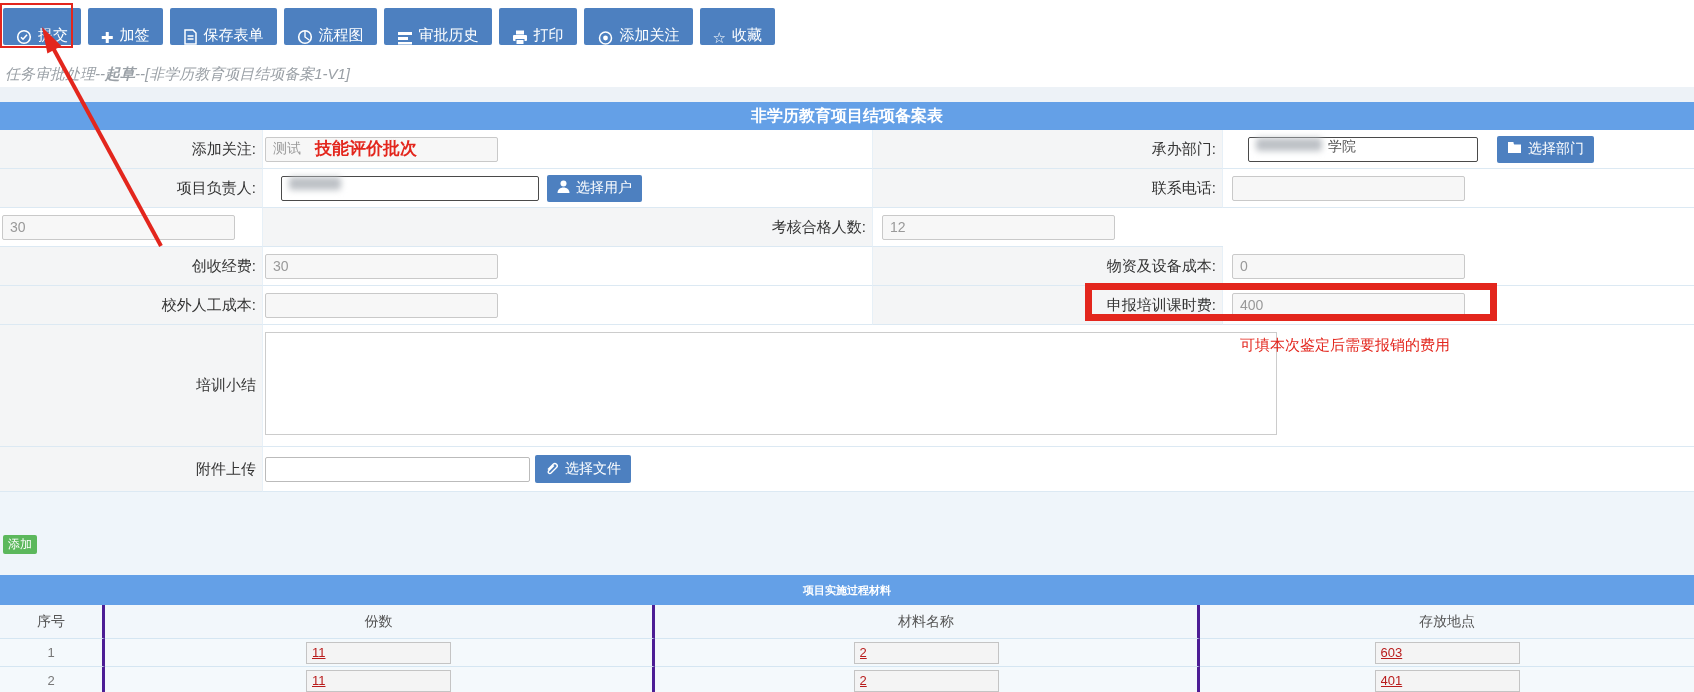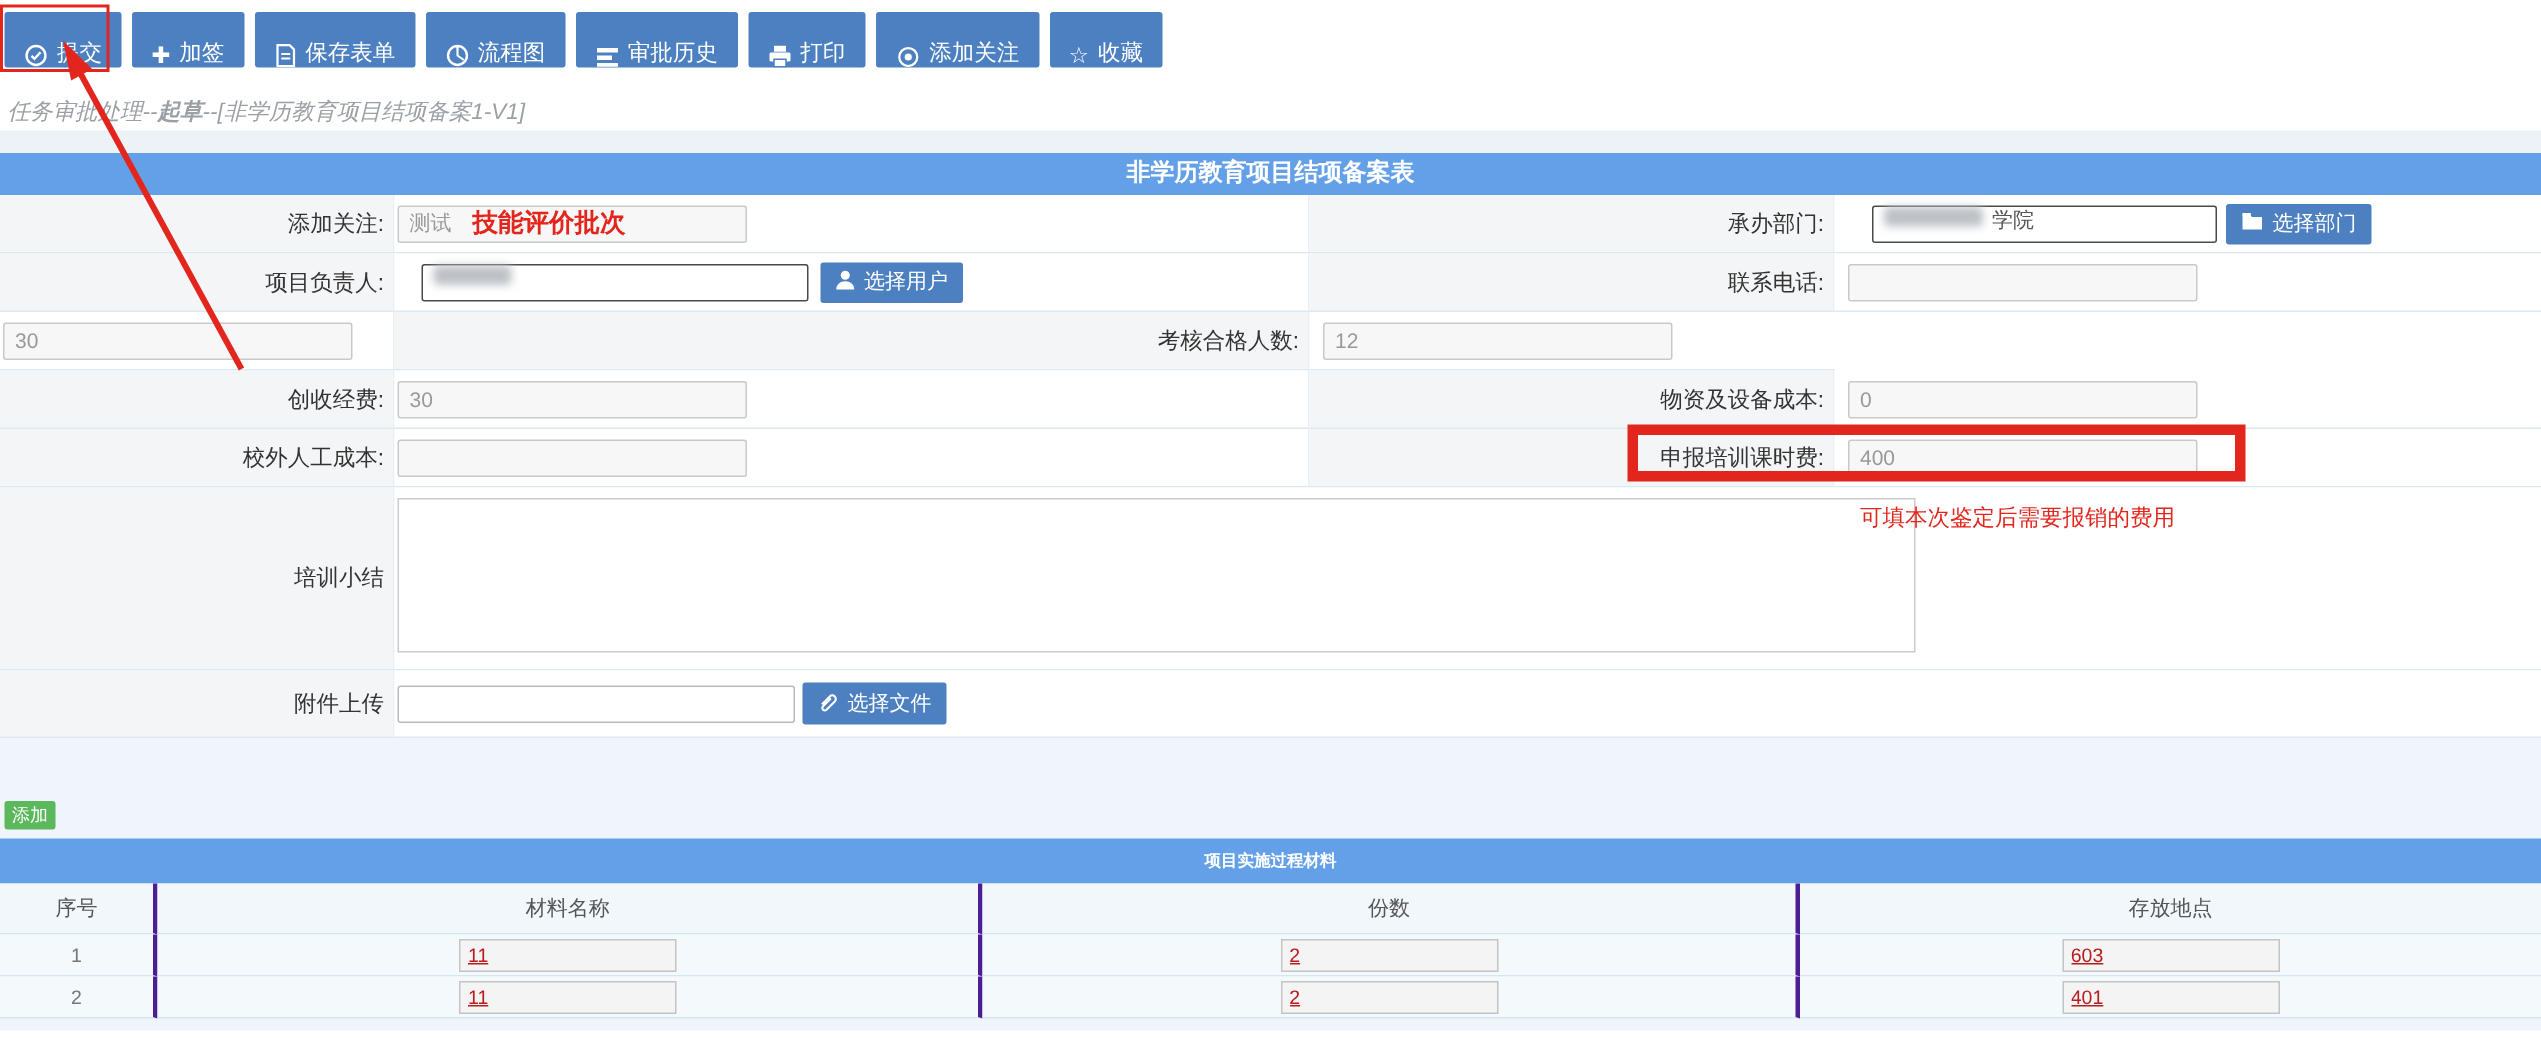--- a/index.html
+++ b/index.html
@@ -47,21 +47,21 @@
   .sbtn { height:27px; background:var(--toolbar-blue,#4d80c0); color:#fff; border:none;
     display:flex; align-items:center; gap:6px; padding:0 10px; font-size:14px;
     border-radius:2px; margin-left:8px; cursor:pointer; white-space:nowrap; }
   textarea.summary { width:1012px; height:103px; border:1px solid #ccc; background:#fff;
     resize:none; font-size:14px; color:#333; padding:4px 6px; }
 
   
   .materials { background:#eff5fa; padding:42px 0 8px 0; }
   .addbtn { display:inline-block; margin-left:3px; background:var(--add-green,#5cb85c);
     color:#fff; border:none; font-size:12px; height:19px; padding:0 5px; cursor:pointer;
-    border-radius:2px; margin-bottom:6px; }
+    border-radius:2px; margin-bottom:21px; }
   .mat-title { height:30px; background:var(--header-blue,#64a0e7); color:#fff;
     font-weight:bold; font-size:11px; text-align:center; line-height:30px; }
   .mrow { display:grid; grid-template-columns:105px 550px 545px 494px; }
   .mrow > div { border-bottom:1px solid #d5e6f2; border-right:3px solid #4c1d95;
     display:flex; align-items:center; justify-content:center; }
   .mrow > div:last-child { border-right:none; }
   .mhead > div { height:34px; font-size:14px; color:#555; background:#f2f7fb; }
   .mdata > div { height:28px; background:#f4f9fc; font-size:13px; color:#777; }
   .mipt { width:145px; height:22px; border:1px solid #c4c4c4; background:#f4f4f4;
     color:#b91c1c; font-size:13px; padding:0 5px;text-decoration:underline; }
@@ -160,21 +160,21 @@
   <div class="lbl">添加关注:</div>
   <div class="fld">
     <input class="ipt" readonly="" value="测试" style="">
   </div>
   <div class="lbl">承办部门:</div>
   <div class="fld dept">
     <div class="ipt active w230 divipt">
       <span class="masked m70"></span>
       <span>学院</span>
     </div>
-    <button class="sbtn" style="margin-left:6px;">
+    <button class="sbtn" style="margin-left:19px;">
       <span><svg width="15" height="13" viewBox="0 0 15 13">
             <path d="M1 2h5l1.3 1.6H14V12H1z" fill="#fff"></path>
             <rect x="1" y="1" width="5.5" height="2" fill="#fff"></rect>
           </svg></span>
       <span>选择部门</span>
     </button>
   </div>
 </div>
 
 <div class="frow h39">
@@ -248,22 +248,22 @@
     </button>
   </div>
 </div>
 
 <div class="materials">
   <button class="addbtn">添加</button>
   <div class="mat-title">项目实施过程材料</div>
 
   <div class="mrow mhead">
     <div>序号</div>
+    <div>份数</div>
     <div>材料名称</div>
-    <div>份数</div>
     <div>存放地点</div>
   </div>
 
   <div class="mrow mdata">
     <div>1</div>
     <div>
         <input class="mipt" readonly="" value="11" style="">
       </div>
     <div>
         <input class="mipt" readonly="" value="2" style="">

